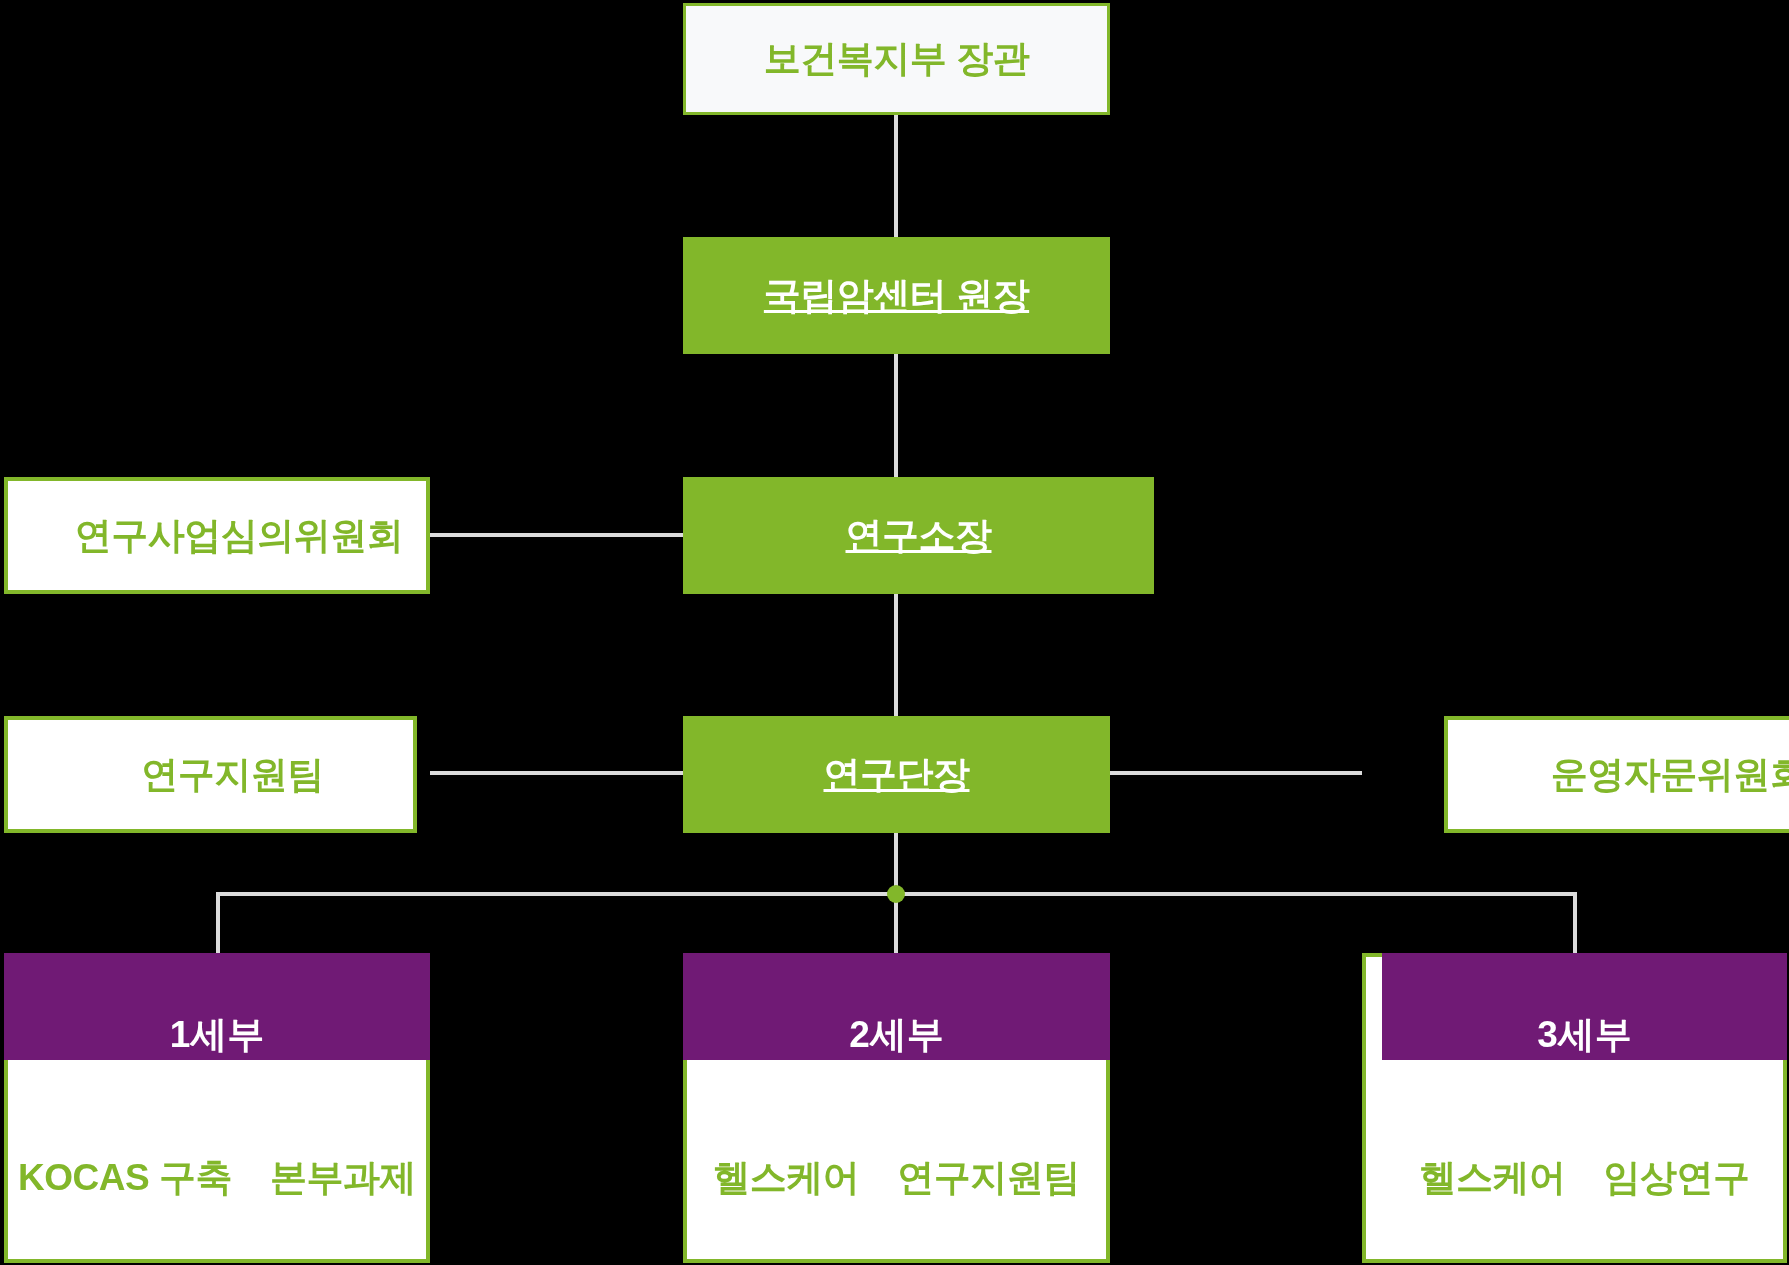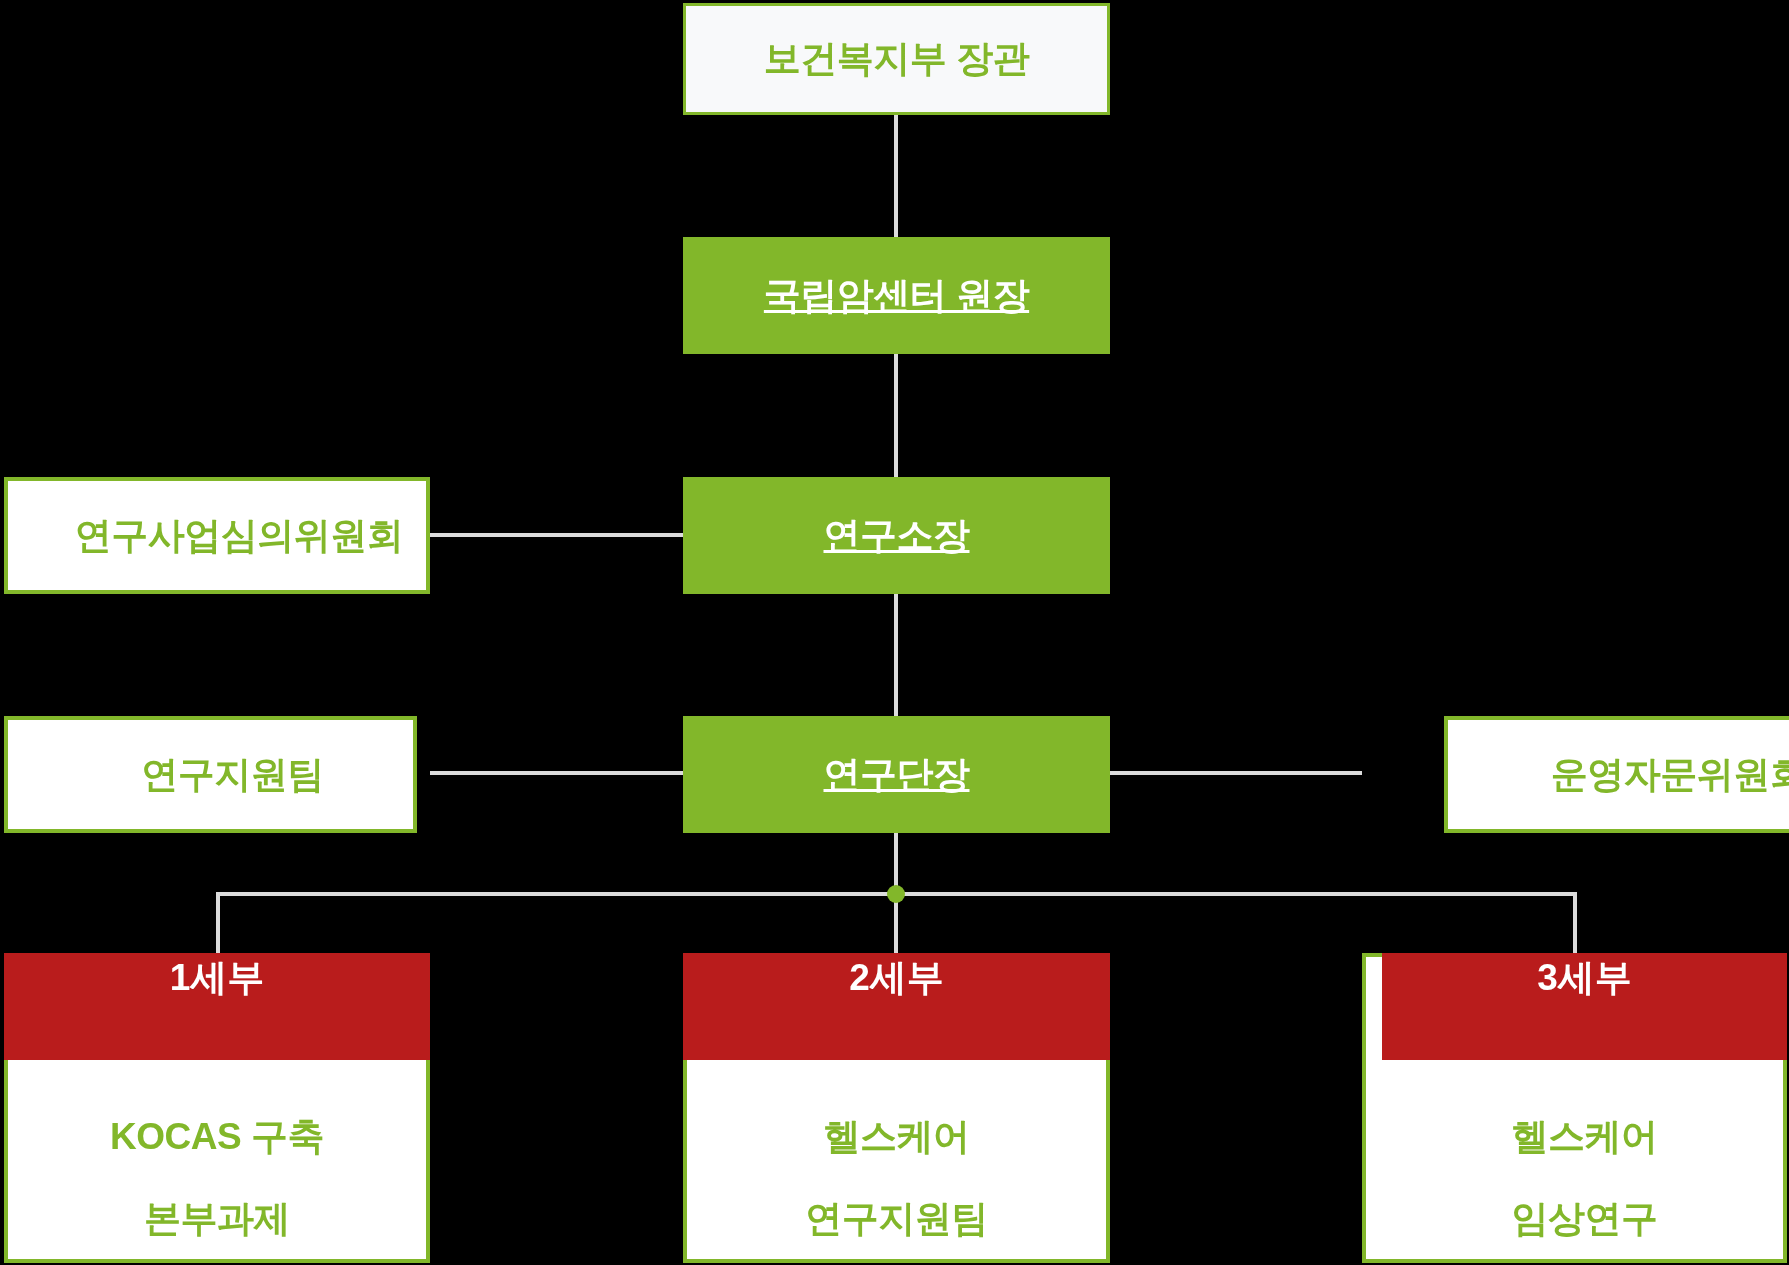--- a/index.html
+++ b/index.html
@@ -64,32 +64,32 @@
     box-sizing: border-box;
     border: 4px solid #82b72a;
     background: #ffffff;
     display: flex;
     flex-direction: column;
   }
   .group-header {
     height: 107px;
     flex: 0 0 107px;
     margin: -4px -4px 0 -4px;
-    background: #b91c1c;
+    background: #701a75;
     color: #ffffff;
     display: flex;
-    align-items: flex-start;
+    align-items: flex-end;
     justify-content: center;
     font-weight: bold;
     font-size: 37px;
   }
   .group-body {
     flex: 1;
     display: flex;
-    flex-direction: column;
+    flex-direction: row;
     align-items: center;
     justify-content: center;
     gap: 38px;
     color: #82b72a;
     font-weight: bold;
     font-size: 37px;
     letter-spacing: -0.5px;
     margin-top: 36px;
   }
   .group-body-line {
@@ -113,21 +113,21 @@
   </div>
 
   <div class="line" style="left:894px; top:354px; width:4px; height:123px;"></div>
 
   <div class="node node-outline" style="left:4px; top:477px; width:426px; height:117px;">
     <span>연구사업심의위원회</span>
   </div>
 
   <div class="line" style="left:430px; top:533px; width:253px; height:4px;"></div>
 
-  <div class="node node-solid" style="left:683px; top:477px; width:427px; height:117px;">
+  <div class="node node-solid" style="left:683px; top:477px; width:471px; height:117px;">
     <span>연구소장</span>
   </div>
 
   <div class="line" style="left:894px; top:594px; width:4px; height:122px;"></div>
 
   <div class="node node-outline" style="left:4px; top:716px; width:413px; height:117px;">
     <span>연구지원팀</span>
   </div>
 
   <div class="line" style="left:430px; top:771px; width:253px; height:4px;"></div>

